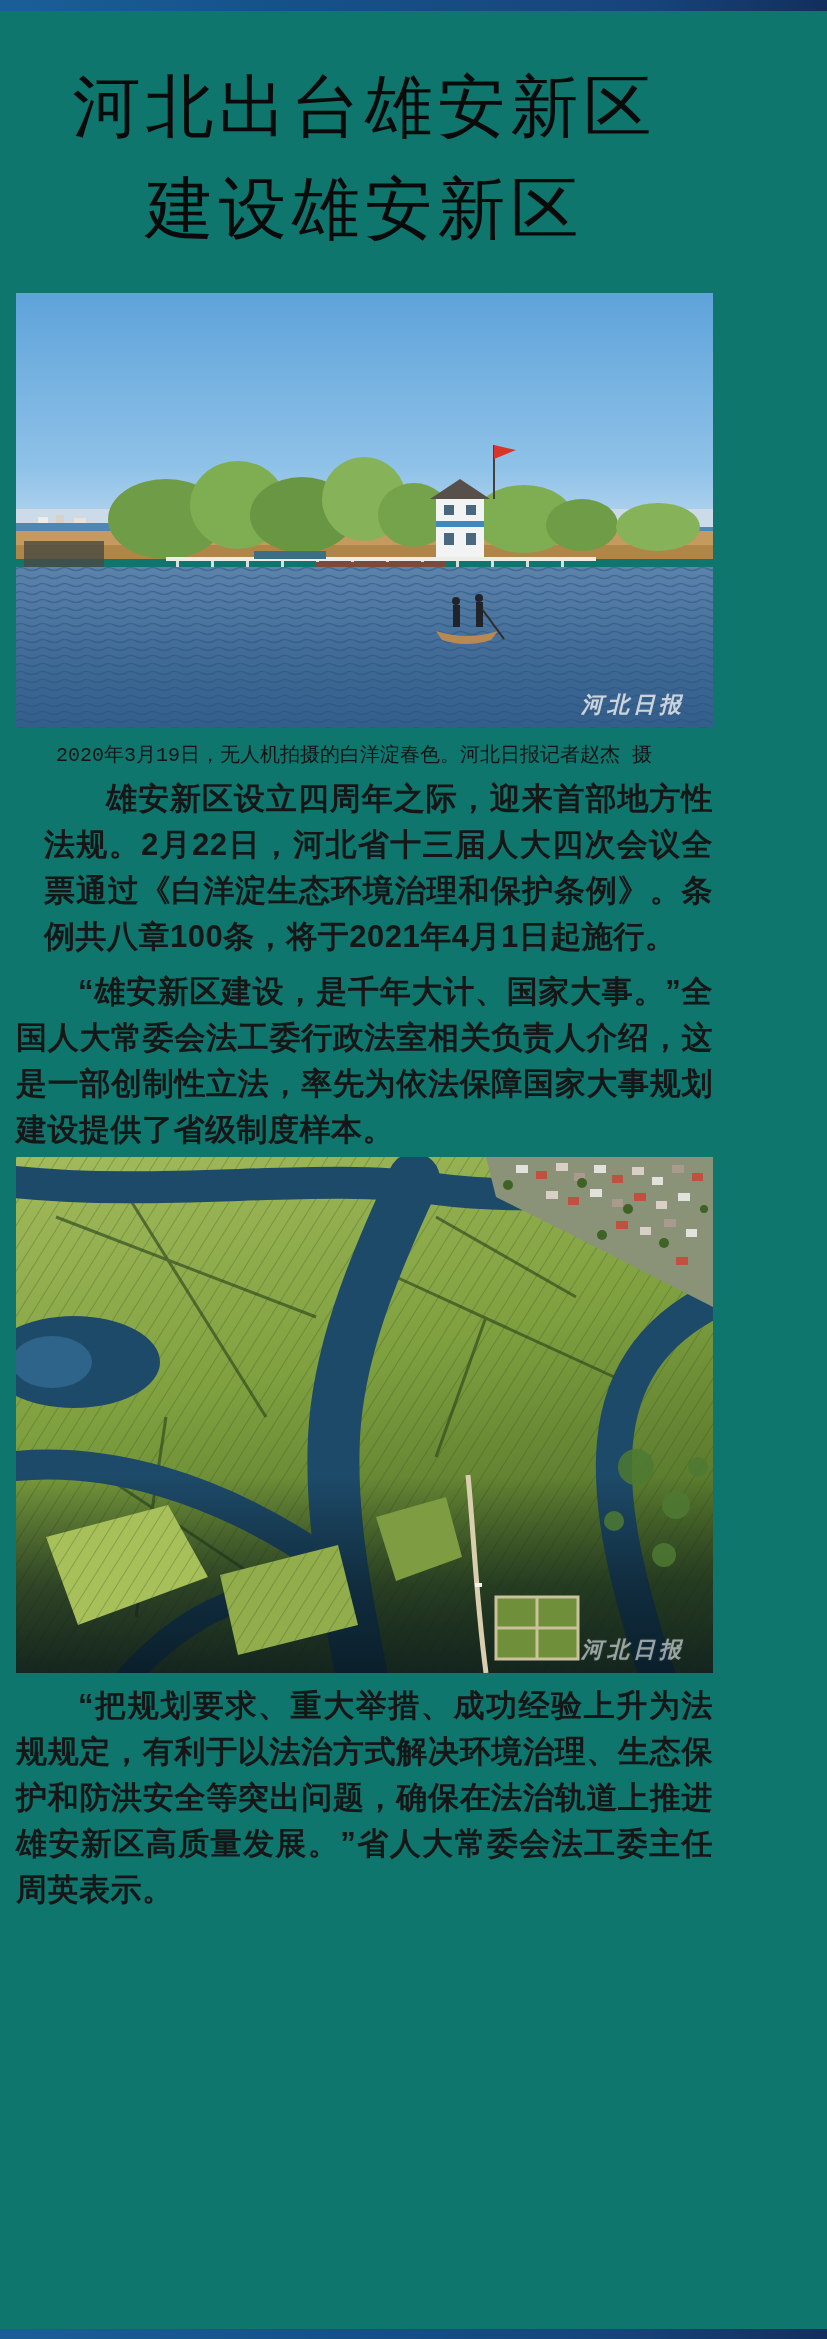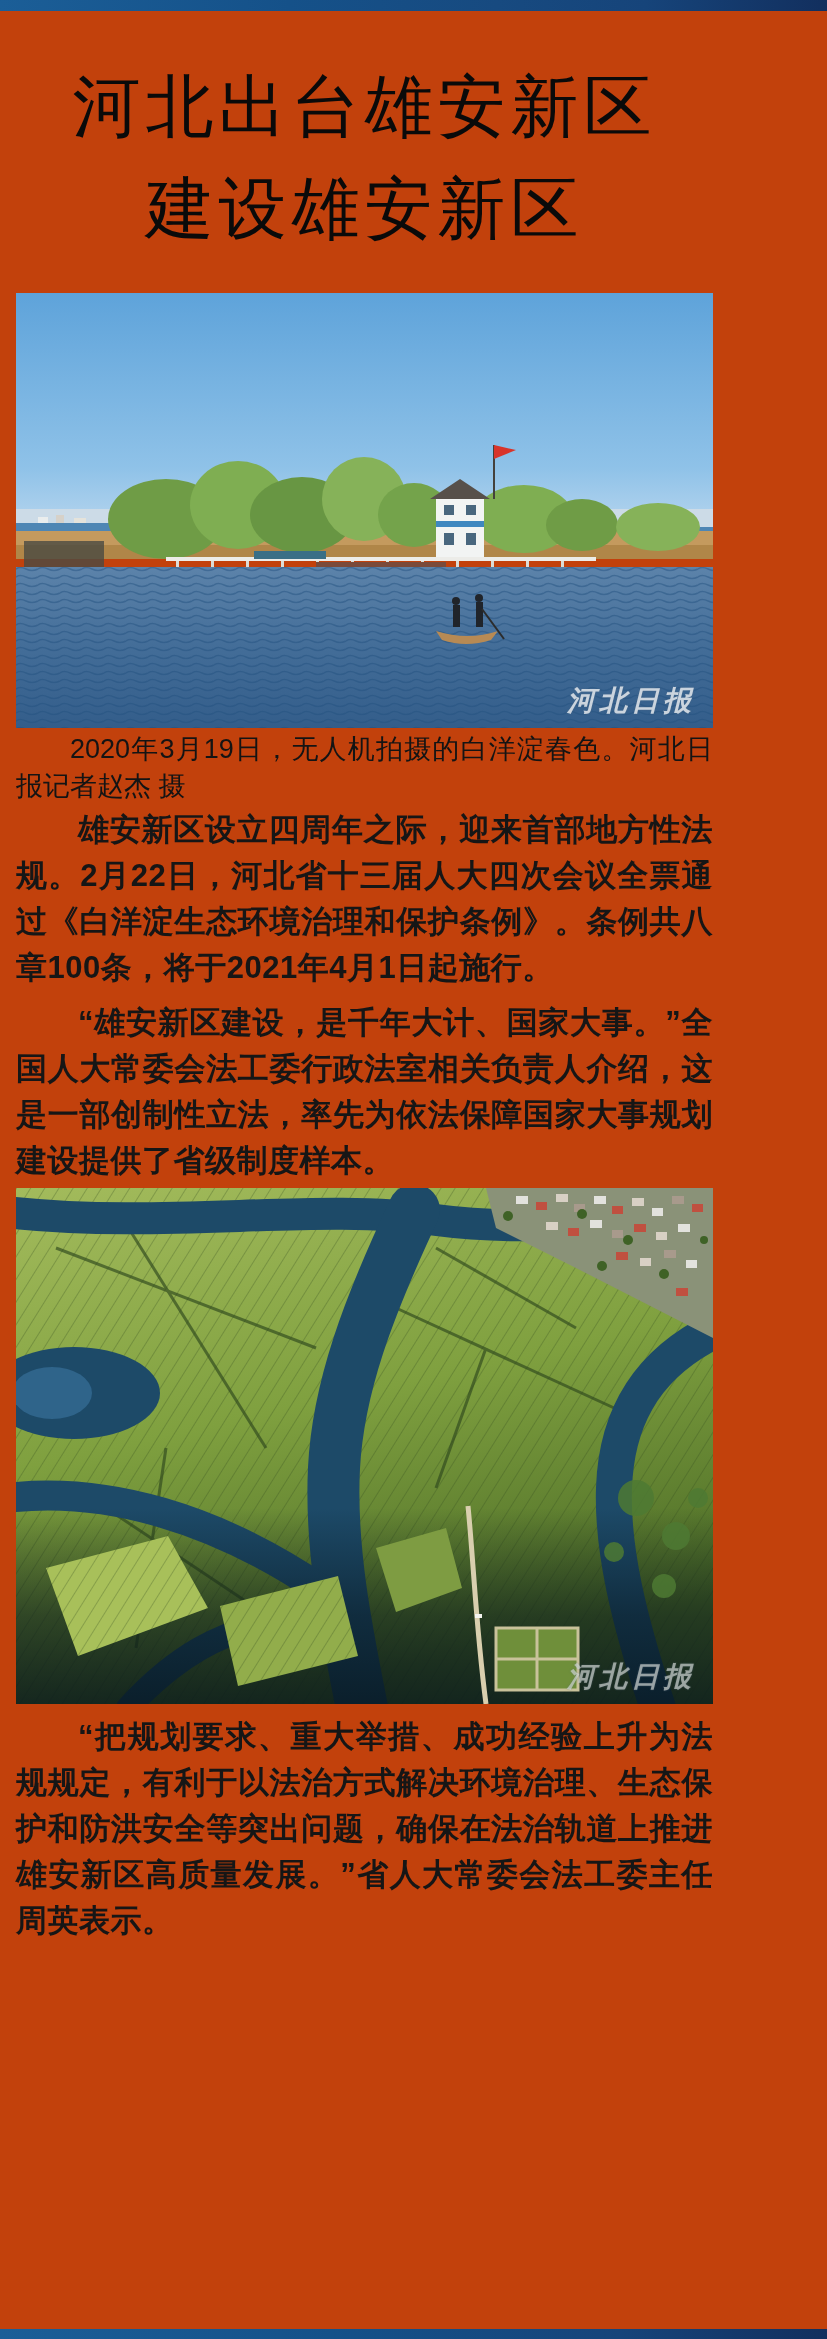--- a/index.html
+++ b/index.html
@@ -1,39 +1,39 @@
 <!DOCTYPE html>
 <html><head>
 <meta charset="utf-8">
 <style>
   html,body{margin:0;padding:0;background:#ffffff;}
-  .sheet{position:relative;width:827px;height:2339px;background:#c2410c;overflow:hidden;
+  .sheet{position:relative;width:827px;height:2339px;background:#0f766e;overflow:hidden;
          font-family:"Liberation Sans","DejaVu Sans",sans-serif;color:#111;}
   .topbar{position:absolute;top:0;left:0;width:827px;height:11px;
           background:linear-gradient(90deg,#1b5e97 0%,#155189 35%,#174a80 60%,#16447a 78%,#122f5e 100%);}
   .botbar{position:absolute;bottom:0;left:0;width:827px;height:10px;
           background:linear-gradient(90deg,#1b5e97 0%,#155189 40%,#16447a 75%,#122f5e 100%);}
   .col{position:absolute;top:11px;left:16px;width:697px;}
   .headline{margin:45px 0 0 0;text-align:center;font-family:"Liberation Serif","DejaVu Serif",serif;
             font-weight:400;font-size:68px;line-height:102px;letter-spacing:5px;color:#0a0a0a;}
   .headline span{display:block;}
   figure{margin:0;position:relative;}
   .photo1{margin-top:33px;width:697px;height:435px;}
   .photo2{margin-top:4px;width:697px;height:516px;}
   figure svg{display:block;width:100%;height:100%;}
-  .watermark{position:absolute;right:18px;bottom:8px;color:rgba(255,255,255,0.72);
+  .watermark{position:absolute;right:28px;bottom:8px;color:rgba(255,255,255,0.72);
              font-family:"Liberation Serif","DejaVu Serif",serif;font-style:italic;font-weight:bold;
-             font-size:28px;letter-spacing:4px;text-shadow:0 0 2px rgba(90,110,130,.5);}
+             font-size:22px;letter-spacing:4px;text-shadow:0 0 2px rgba(90,110,130,.5);}
   .wm2{color:rgba(225,228,222,0.6);}
-  .caption{font-family:Liberation Sans, sans-serif;font-size:27px;line-height:37px;
-           margin:3px 0 0 0;text-indent:2em;text-align:justify;color:#141414;}
+  .caption{font-family:Liberation Mono, monospace;font-size:20px;line-height:37px;
+           margin:9px 0 0 0;text-indent:2em;text-align:justify;color:#141414;}
   .cap2{margin-top:26px;}
   .bodyp{font-size:31px;line-height:46px;font-weight:600;margin:9px 0 0 0;
          text-indent:2em;text-align:justify;letter-spacing:0.5px;color:#161616;}
-  .p1{margin-top:2px;}
+  .p1{margin-top:2px;margin-left:28px;}
   .p4{margin-top:10px;}
 </style>
 </head>
 <body>
 
 <div class="sheet">
   <div class="topbar"></div>
 
   <div class="col">
 

